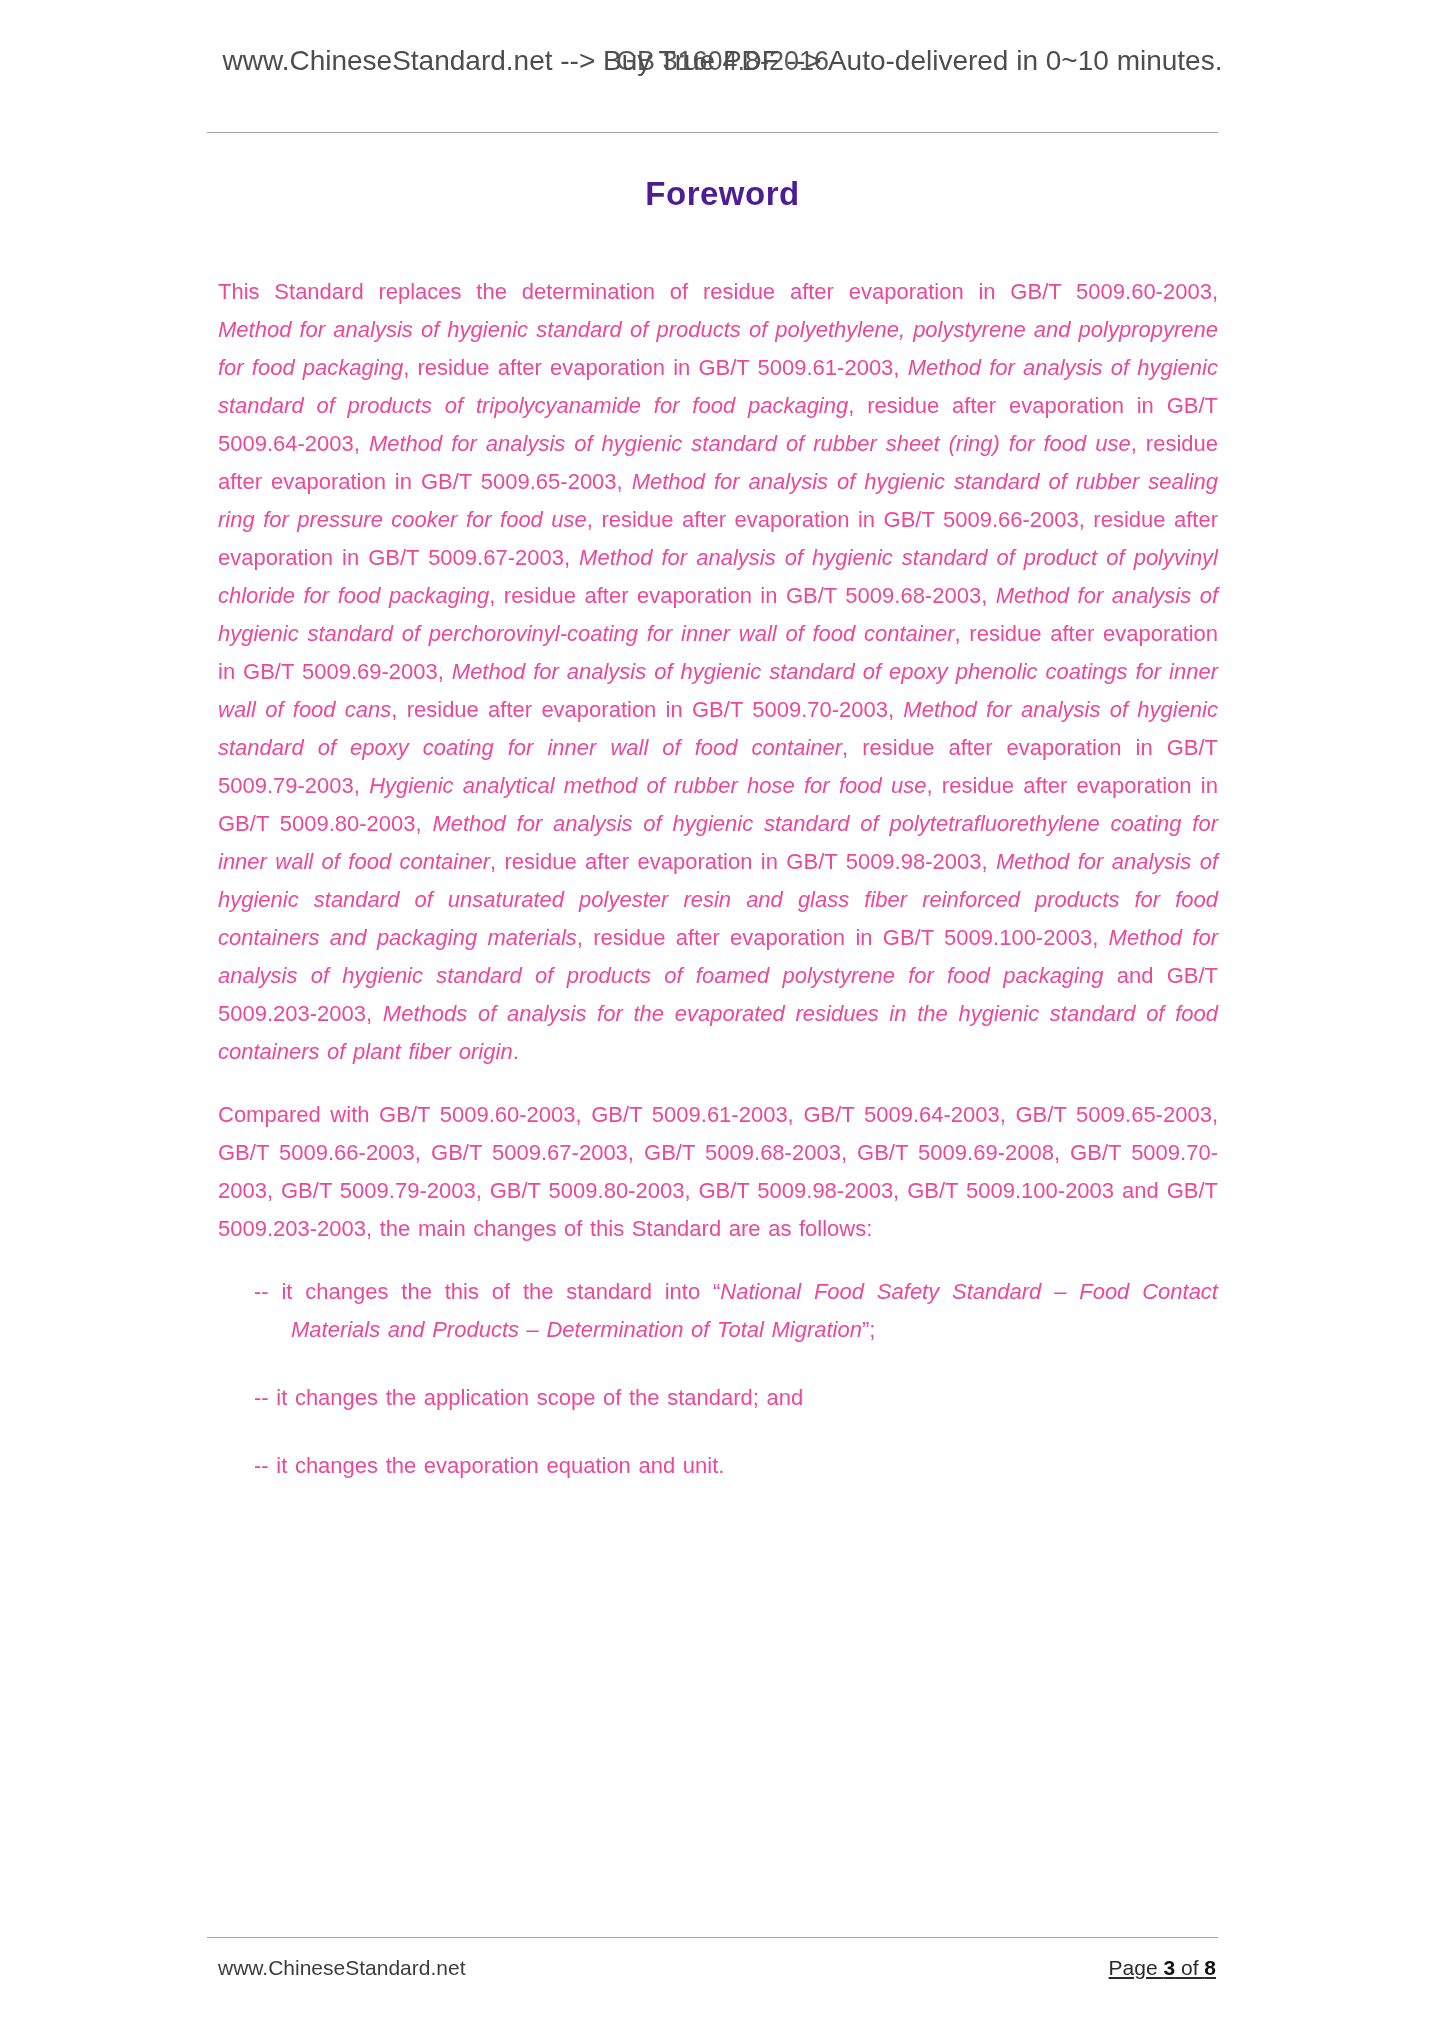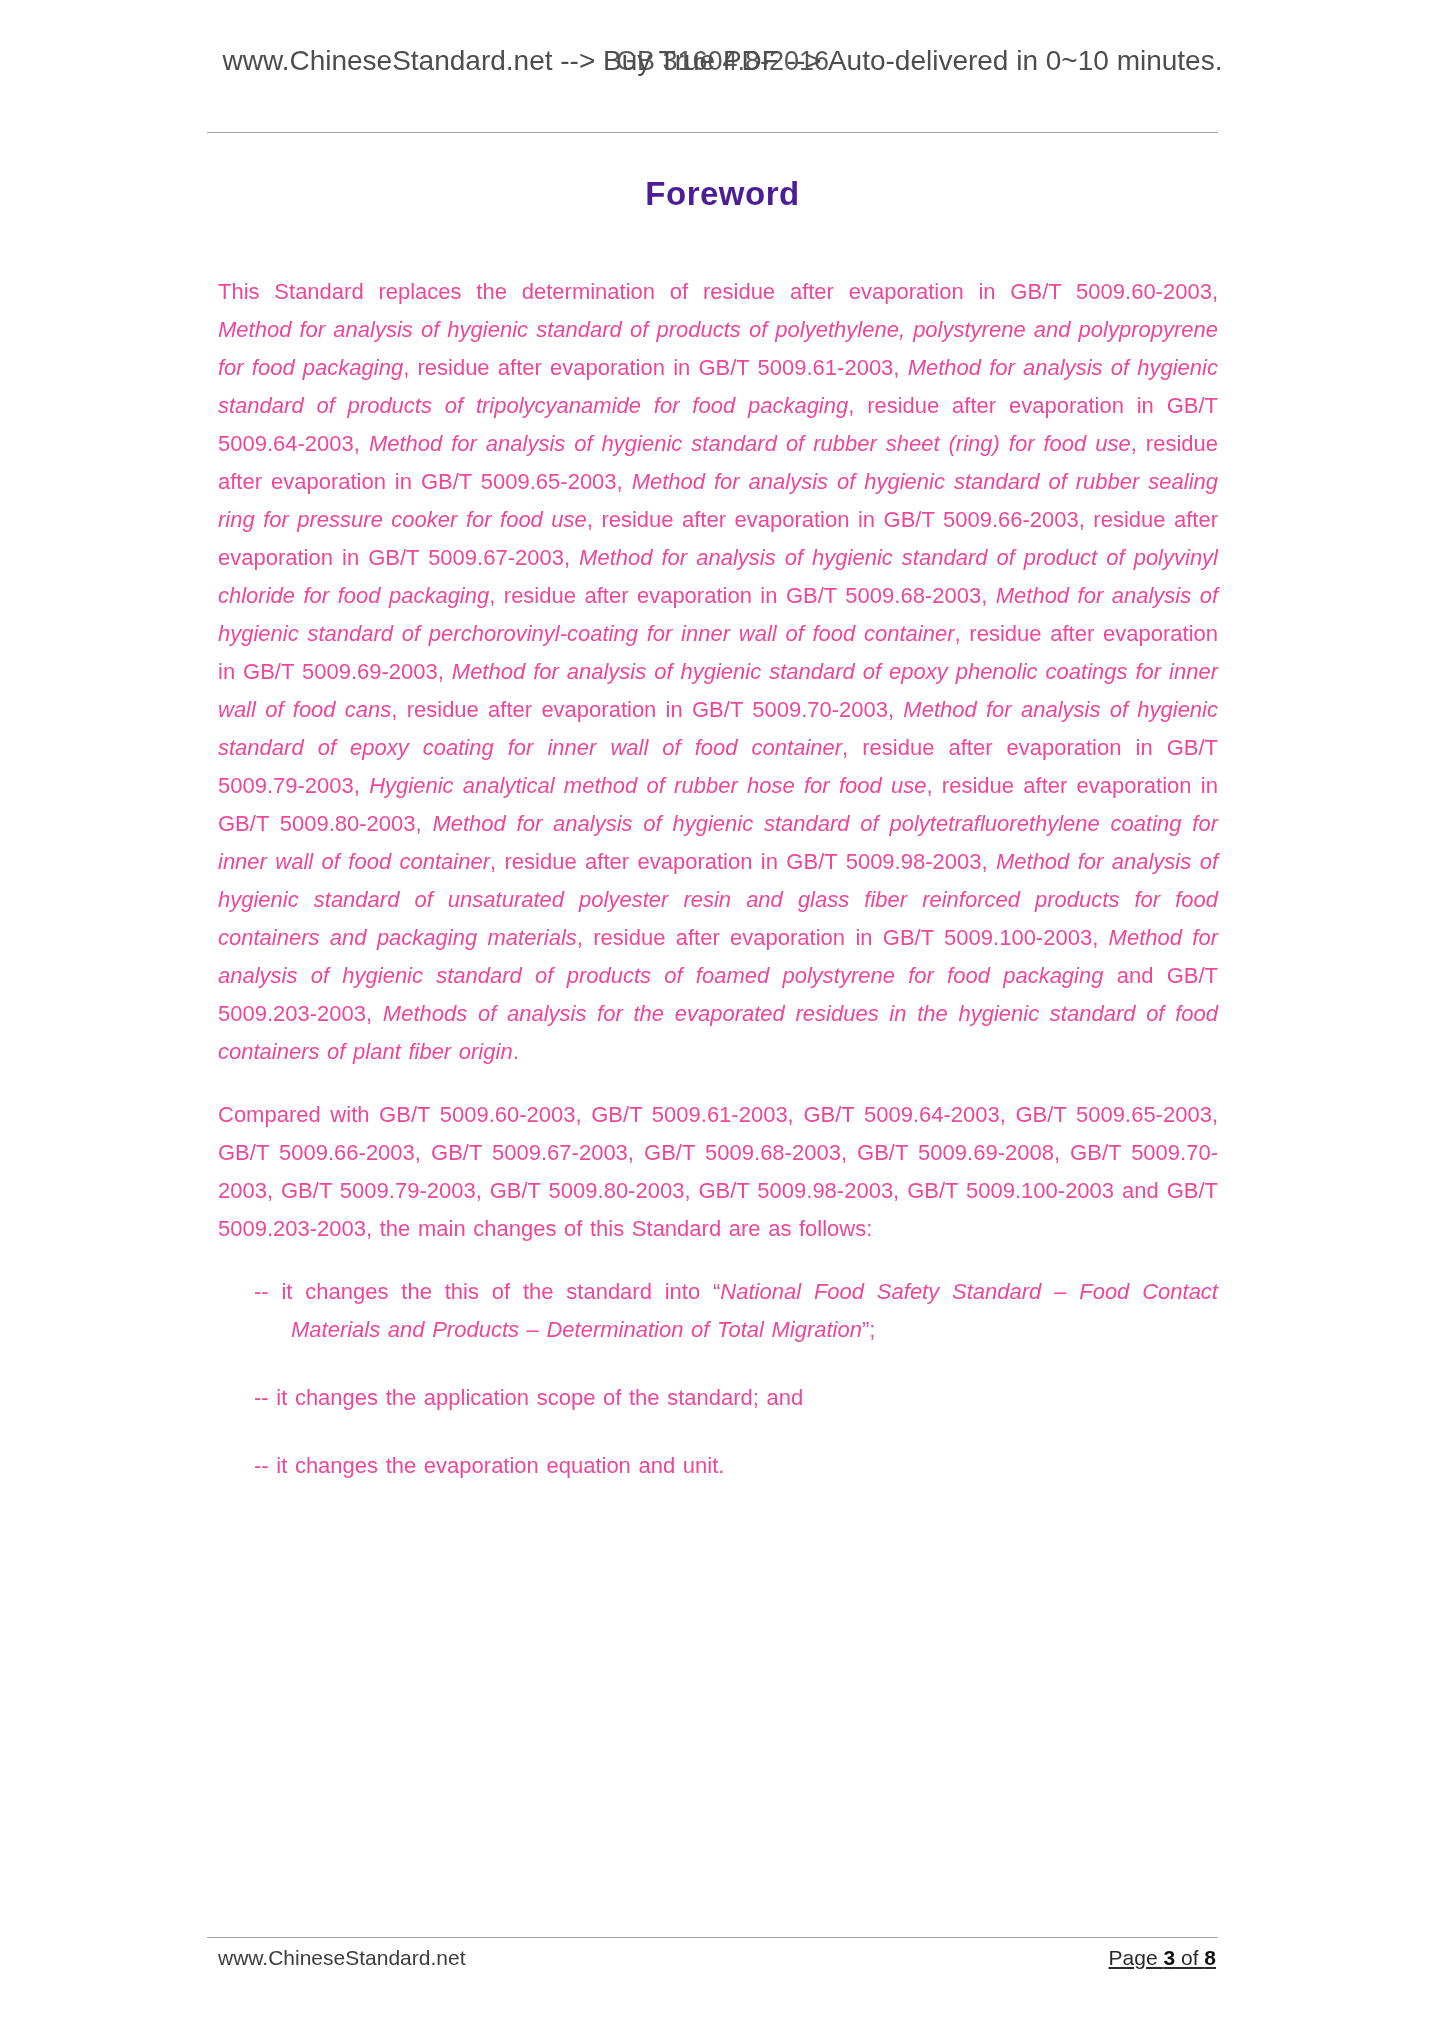--- a/index.html
+++ b/index.html
@@ -73,21 +73,21 @@
   }
   .italic { font-style: italic; }
   .bold { font-weight: bold; }
 
   .footer {
     position: absolute;
     left: 207px;
     top: 1937px;
     width: 1011px;
     border-top: 1px solid #a5a5a5;
-    padding: 8px 2px 0 11px;
+    padding: 18px 2px 0 11px;
     display: flex;
     justify-content: space-between;
     align-items: center;
     font-size: 21px;
     color: #3c3c3c;
   }
   .footer .footer-page { color: #2a2a2a; text-decoration: underline; }
   .footer .footer-page .bold { color: #111111; }
 </style>
 </head>

